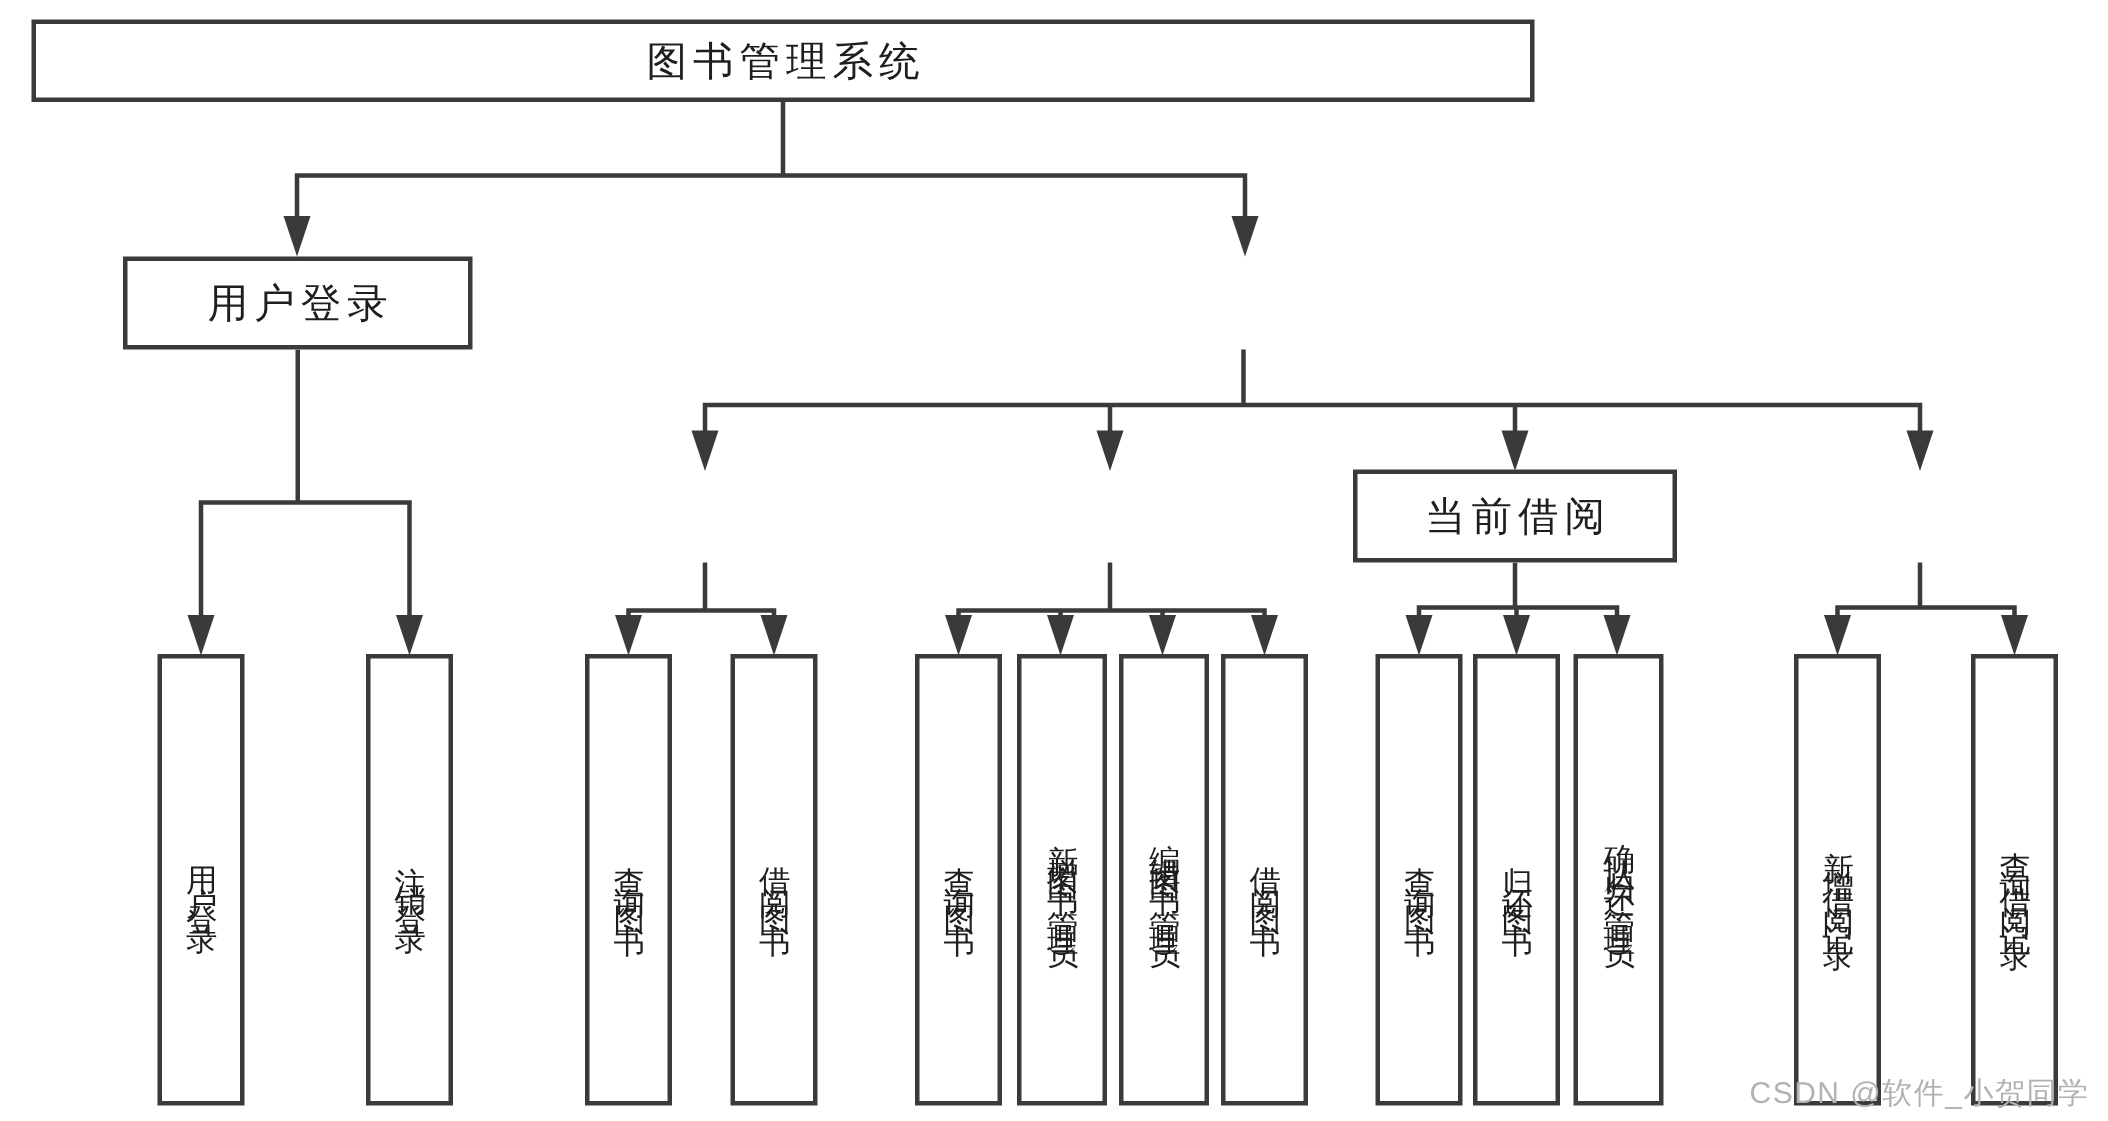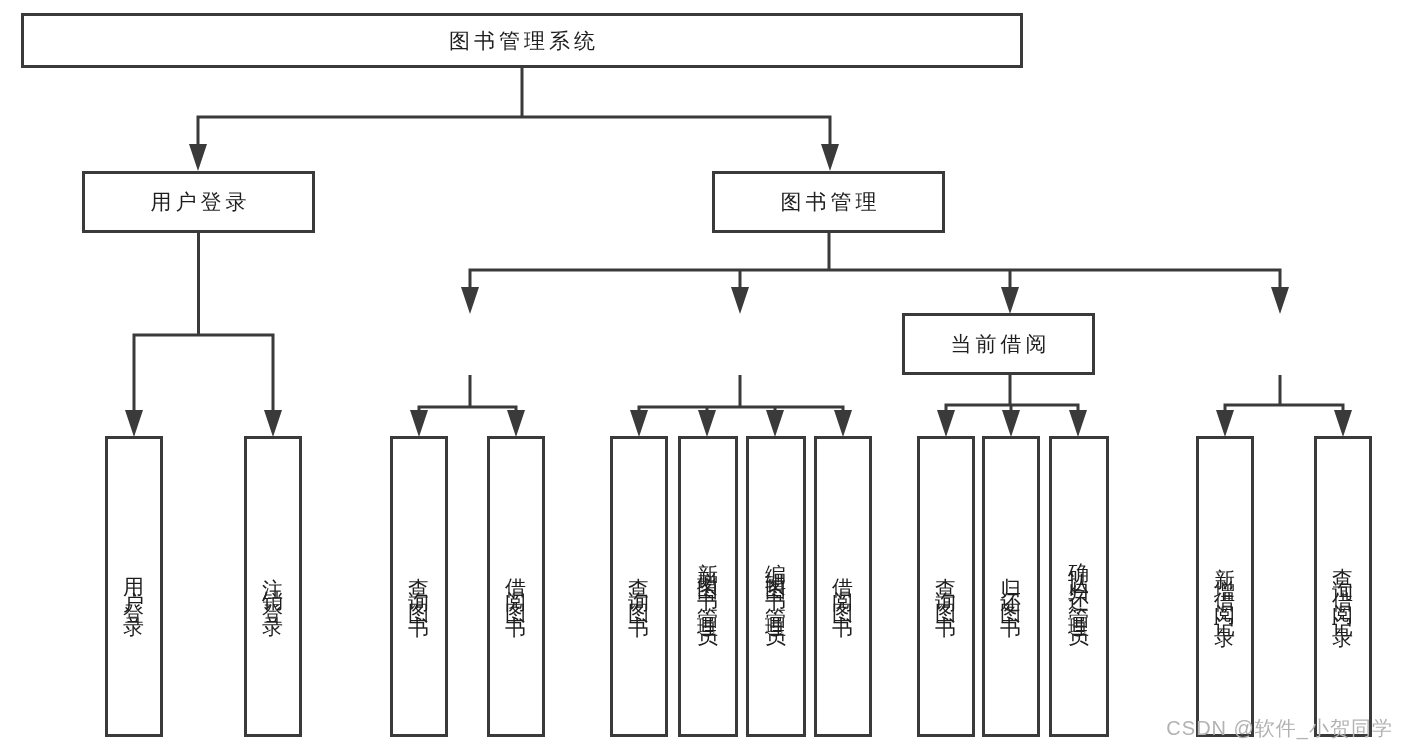--- a/index.html
+++ b/index.html
@@ -30,21 +30,21 @@
   }
   svg.connectors polygon { fill: var(--line); }
   .box {
     position: absolute;
     box-sizing: border-box;
     background: #fff;
     border: 3px solid var(--line);
     display: flex;
     align-items: center;
     justify-content: center;
-    font-size: 21px;
+    font-size: 27px;
     letter-spacing: 4px;
     text-indent: 4px;
     white-space: nowrap;
   }
   .leaf {
     position: absolute;
     box-sizing: border-box;
     background: #fff;
     border: 3px solid var(--line);
     top: 436px;
@@ -118,23 +118,22 @@
     <polygon points="937,410 955,410 946,437"></polygon>
     <polygon points="1002,410 1020,410 1011,437"></polygon>
     <polygon points="1069,410 1087,410 1078,437"></polygon>
     <polygon points="1216,410 1234,410 1225,437"></polygon>
     <polygon points="1334,410 1352,410 1343,437"></polygon>
   </svg>
 
   <div class="box" style="left:21px;top:13px;width:1002px;height:55px">图书管理系统</div>
 
   <div class="box" style="left:82px;top:171px;width:233px;height:62px">用户登录</div>
-  <div class="box" style="left:712px;top:171px;width:233px;height:62px">图书管理</div>
 
-  <div class="box" style="left:902px;top:313px;width:193px;height:62px">当前借阅</div>
+  <div class="box" style="left:902px;top:313px;width:216px;height:62px">当前借阅</div>
 
   <div class="leaf" style="left:105px">
     <span>用户登录</span>
   </div>
   <div class="leaf" style="left:244px">
     <span>注销登录</span>
   </div>
 
   <div class="leaf" style="left:390px">
     <span>查询图书</span>

